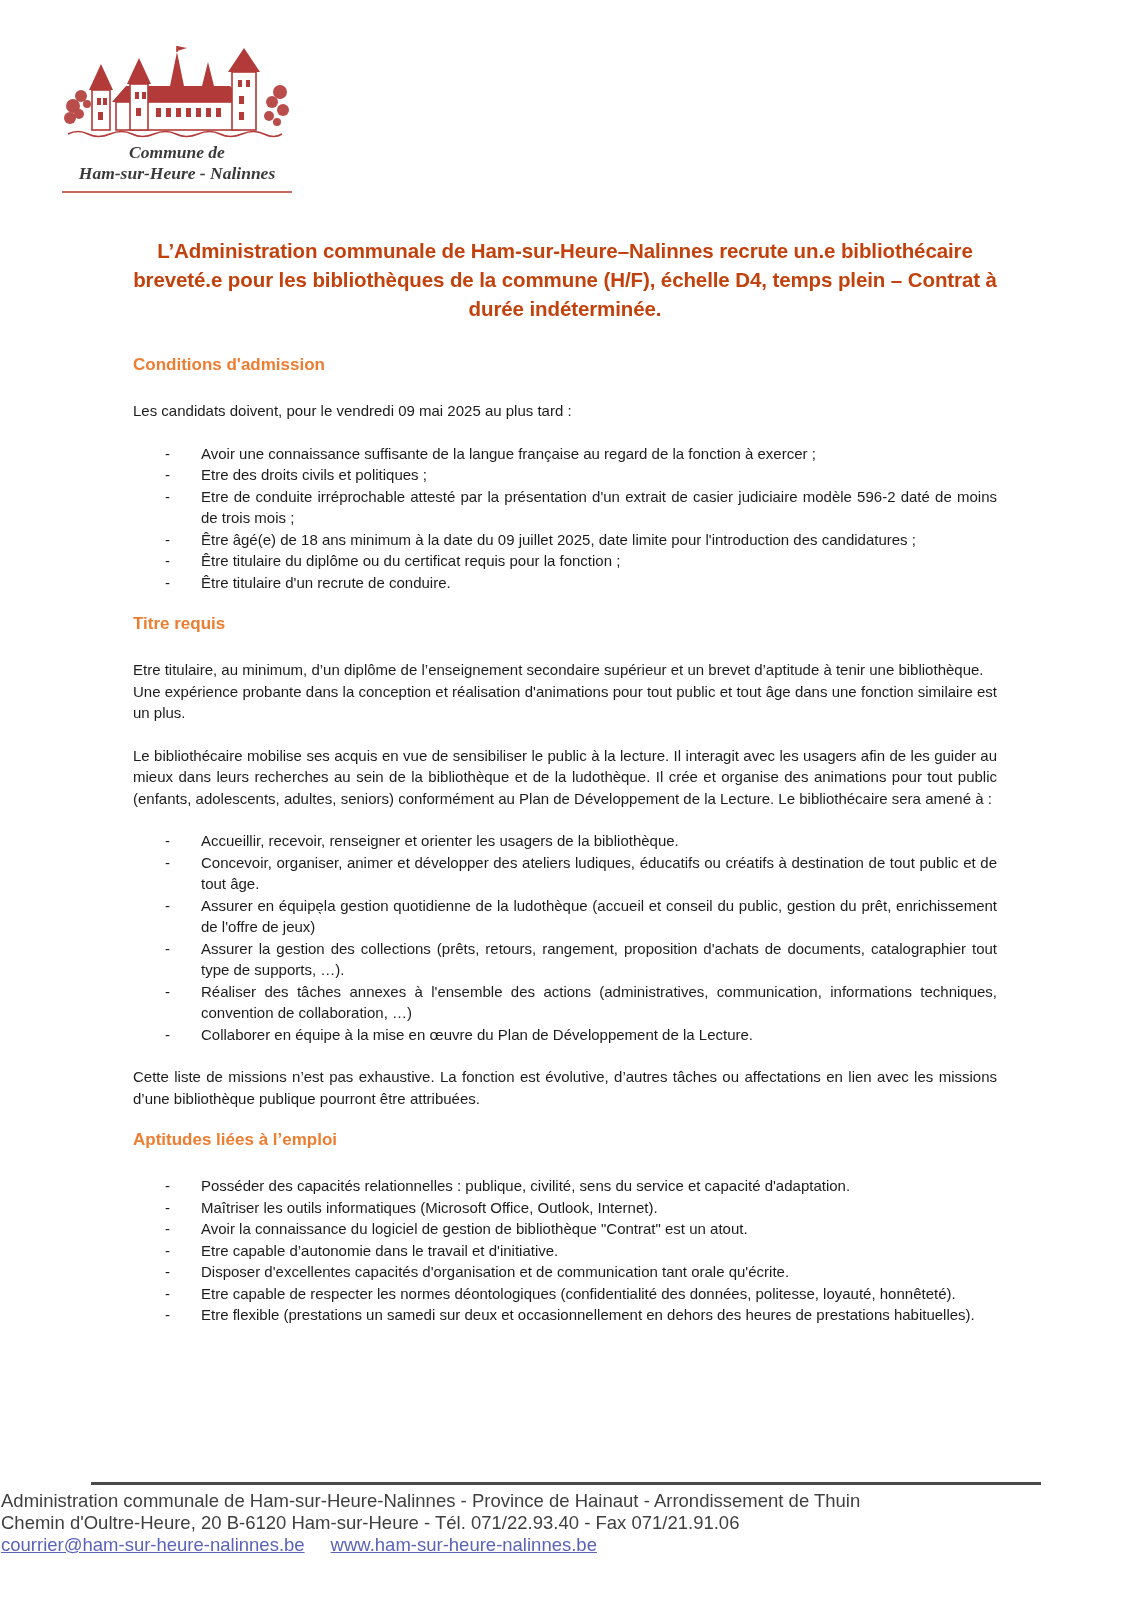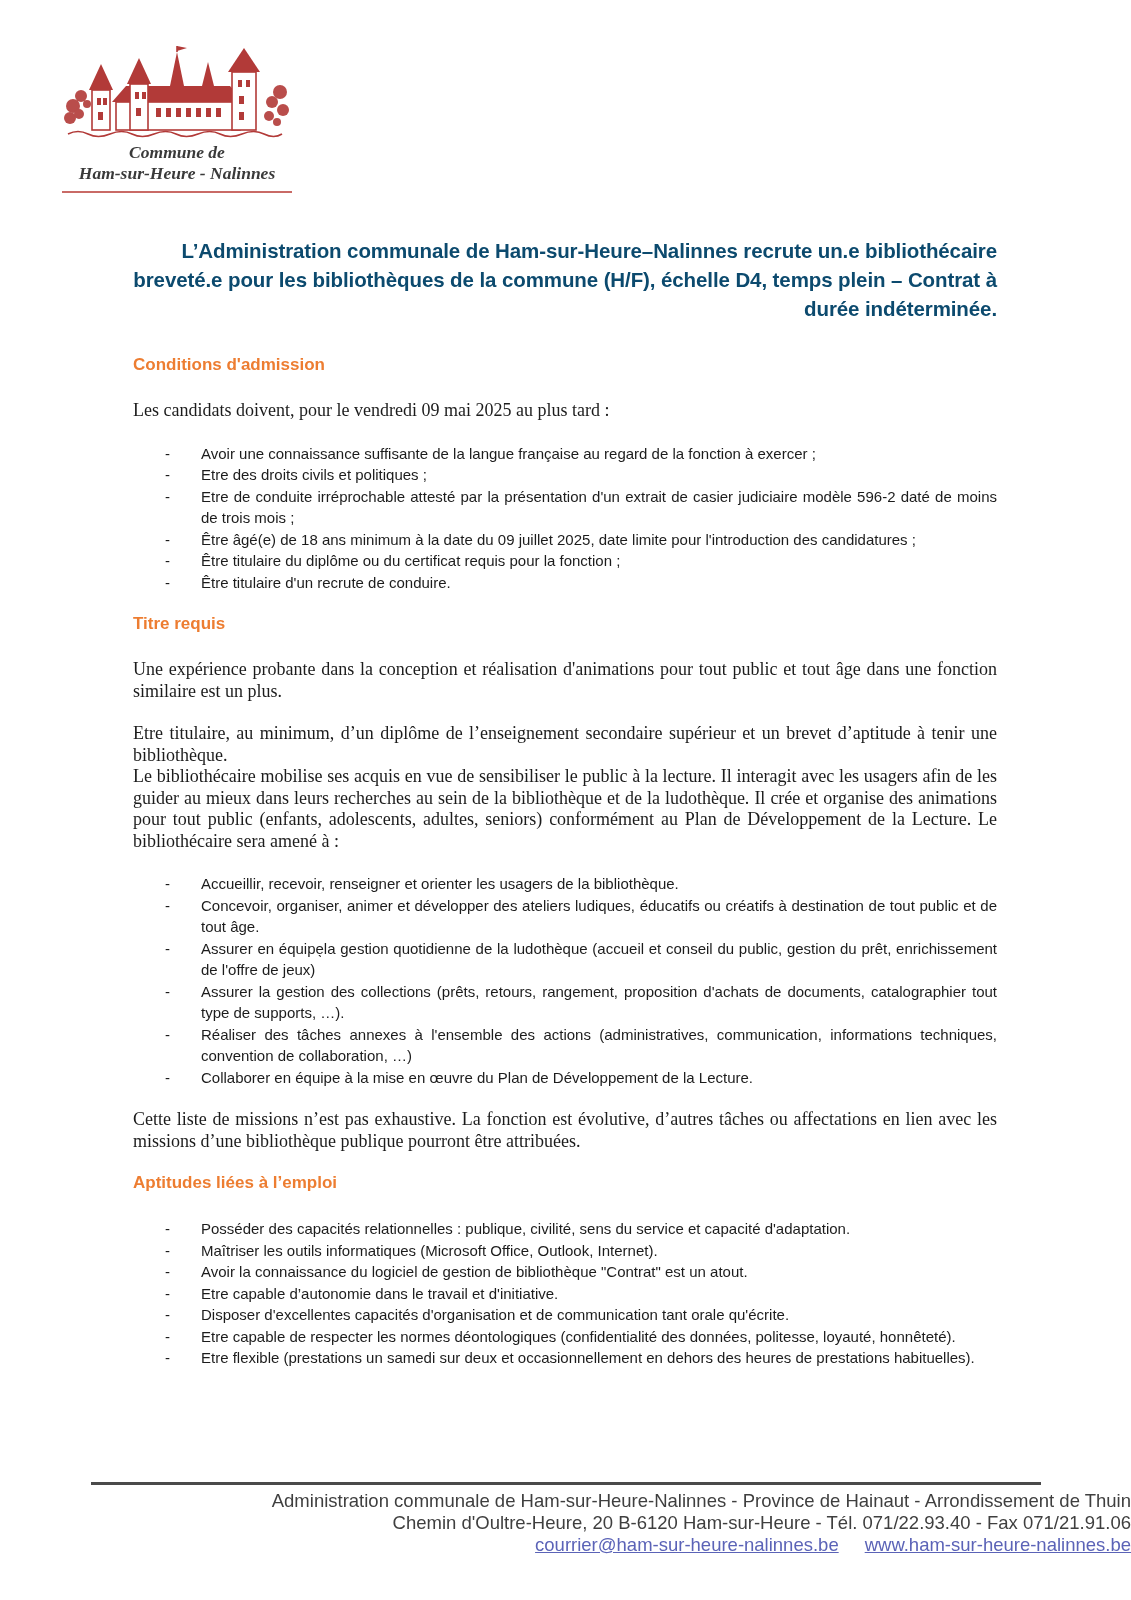--- a/index.html
+++ b/index.html
@@ -14,37 +14,37 @@
   .logo-text {
     font-family:"Liberation Serif", serif; font-style:italic; font-weight:600;
     color:#3a3a3a; font-size:17.5px; line-height:21px; margin-top:2px;
   }
   .logo-rule { margin:7px 2px 0 2px; border-top:2px solid #c96a66; }
 
   
   .content { position:absolute; left:133px; width:864px; top:236px; }
 
   .doc-title {
-    color:#0c4a6e; font-weight:bold; font-size:20.5px; line-height:29px;
-    letter-spacing:-0.1px; text-align:right; margin:0 0 32px 0;
+    color:#c2410c; font-weight:bold; font-size:20.5px; line-height:29px;
+    letter-spacing:-0.1px; text-align:center; margin:0 0 32px 0;
   }
 
   .sec-heading { color:#ed7d31; font-weight:bold; font-size:17px; line-height:20px; margin:0 0 25px 0; }
 
-  p.body { font-size:18px; line-height:21.5px; text-align:justify; margin:0 0 21px 0;font-family:Liberation Serif, serif; }
+  p.body { font-size:15px; line-height:21.5px; text-align:justify; margin:0 0 21px 0; }
   p.body.tight { margin-bottom:0; }
 
   .blist { margin:0 0 21px 0; }
   .bullet-row { display:flex; font-size:15px; line-height:21.5px; }
   .bullet-marker { flex:none; width:36px; margin-left:32px; }
   .bullet-text { flex:1; text-align:justify; }
 
   
   .footer {
-    position:absolute; left:1px; right:0; top:1482px; text-align:right;
+    position:absolute; left:1px; right:0; top:1482px; text-align:left;
     color:#3f3f3f; font-size:18.5px; line-height:22px;
   }
   .footer-rule { width:950px; margin:0 auto 5px auto; border-top:3px solid #4a4a4a; }
   .footer-links a, .footer-links span.link {
     color:#5b63b7; text-decoration:underline; cursor:pointer;
   }
   .footer-links .gap { display:inline-block; width:26px; }
 </style>
 </head>
 <body>
@@ -151,22 +151,22 @@
           <span class="bullet-text">Être titulaire du diplôme ou du certificat requis pour la fonction ;</span>
         </div>
 
         <div class="bullet-row">
           <span class="bullet-marker">-</span>
           <span class="bullet-text">Être titulaire d'un recrute de conduire.</span>
         </div>
       </div>
 
     <div class="sec-heading">Titre requis</div>
+    <p class="body tight">Etre titulaire, au minimum, d’un diplôme de l’enseignement secondaire supérieur et un brevet d’aptitude à tenir une bibliothèque.</p>
     <p class="body">Une expérience probante dans la conception et réalisation d'animations pour tout public et tout âge dans une fonction similaire est un plus.</p>
-    <p class="body tight">Etre titulaire, au minimum, d’un diplôme de l’enseignement secondaire supérieur et un brevet d’aptitude à tenir une bibliothèque.</p>
 
     <p class="body">Le bibliothécaire mobilise ses acquis en vue de sensibiliser le public à la lecture. Il interagit avec les usagers afin de les guider au mieux dans leurs recherches au sein de la bibliothèque et de la ludothèque. Il crée et organise des animations pour tout public (enfants, adolescents, adultes, seniors) conformément au Plan de Développement de la Lecture. Le bibliothécaire sera amené à :</p>
     <div class="blist">
 
         <div class="bullet-row">
           <span class="bullet-marker">-</span>
           <span class="bullet-text">Accueillir, recevoir, renseigner et orienter les usagers de la bibliothèque.</span>
         </div>
 
         <div class="bullet-row">

